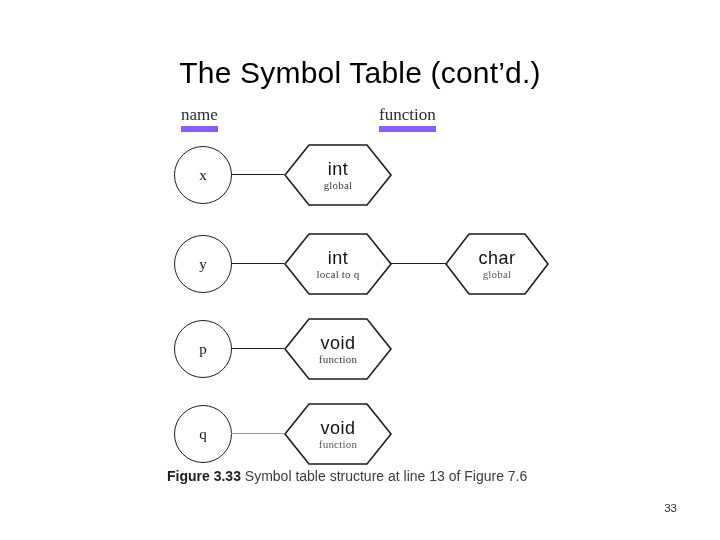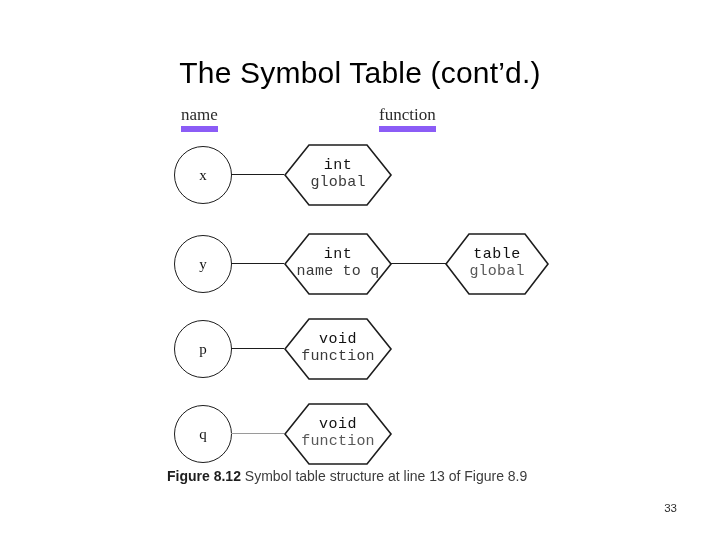--- a/index.html
+++ b/index.html
@@ -109,28 +109,28 @@
     top: 0;
     width: 100%;
     height: 100%;
     display: flex;
     flex-direction: column;
     align-items: center;
     justify-content: center;
     line-height: 1.12;
   }
   .hex-type {
-    font-family: Liberation Mono, monospace;
-    font-size: 15px;
+    font-family: Liberation Sans, sans-serif;
+    font-size: 18px;
     color: #111111;
     letter-spacing: 0.5px;
   }
   .hex-scope {
-    font-family: Liberation Mono, monospace;
-    font-size: 15px;
+    font-family: Liberation Serif, serif;
+    font-size: 11px;
     color: #3a3a3a;
     letter-spacing: 0.2px;
   }
   .hex-scope.dim { color: #585858; }
 
   
   .caption {
     position: absolute;
     left: 167px;
     top: 468px;
@@ -202,32 +202,32 @@
     <div class="name-node">y</div>
 
     <div class="connector c-first"></div>
 
     <div class="hex h1">
       <svg width="110" height="64" viewBox="0 0 110 64">
         <polygon points="26,2 84,2 108,32 84,62 26,62 2,32" fill="#ffffff" stroke="#1d1d1d" stroke-width="1.6"></polygon>
       </svg>
       <div class="hex-labels">
         <span class="hex-type">int</span>
-        <span class="hex-scope">name to q</span>
+        <span class="hex-scope">local to q</span>
       </div>
     </div>
 
     <div class="connector c-mid"></div>
 
     <div class="hex h2">
       <svg width="106" height="64" viewBox="0 0 106 64">
         <polygon points="25,2 81,2 104,32 81,62 25,62 2,32" fill="#ffffff" stroke="#1d1d1d" stroke-width="1.6"></polygon>
       </svg>
       <div class="hex-labels">
-        <span class="hex-type">table</span>
+        <span class="hex-type">char</span>
         <span class="hex-scope dim">global</span>
       </div>
     </div>
   </div>
 
   <div class="row" style="top:312px;">
     <div class="name-node">p</div>
 
     <div class="connector c-first"></div>
 
@@ -252,21 +252,21 @@
         <polygon points="26,2 84,2 108,32 84,62 26,62 2,32" fill="#ffffff" stroke="#1d1d1d" stroke-width="1.6"></polygon>
       </svg>
       <div class="hex-labels">
         <span class="hex-type">void</span>
         <span class="hex-scope dim">function</span>
       </div>
     </div>
   </div>
 
   <div class="caption">
-    <span class="fig-num">Figure 8.12</span>
-    <span>Symbol table structure at line 13 of Figure 8.9</span>
+    <span class="fig-num">Figure 3.33</span>
+    <span>Symbol table structure at line 13 of Figure 7.6</span>
   </div>
 
 </div>
 
 <div class="footer">
   <div class="footer-right">33</div>
 </div>
 
 </body></html>

